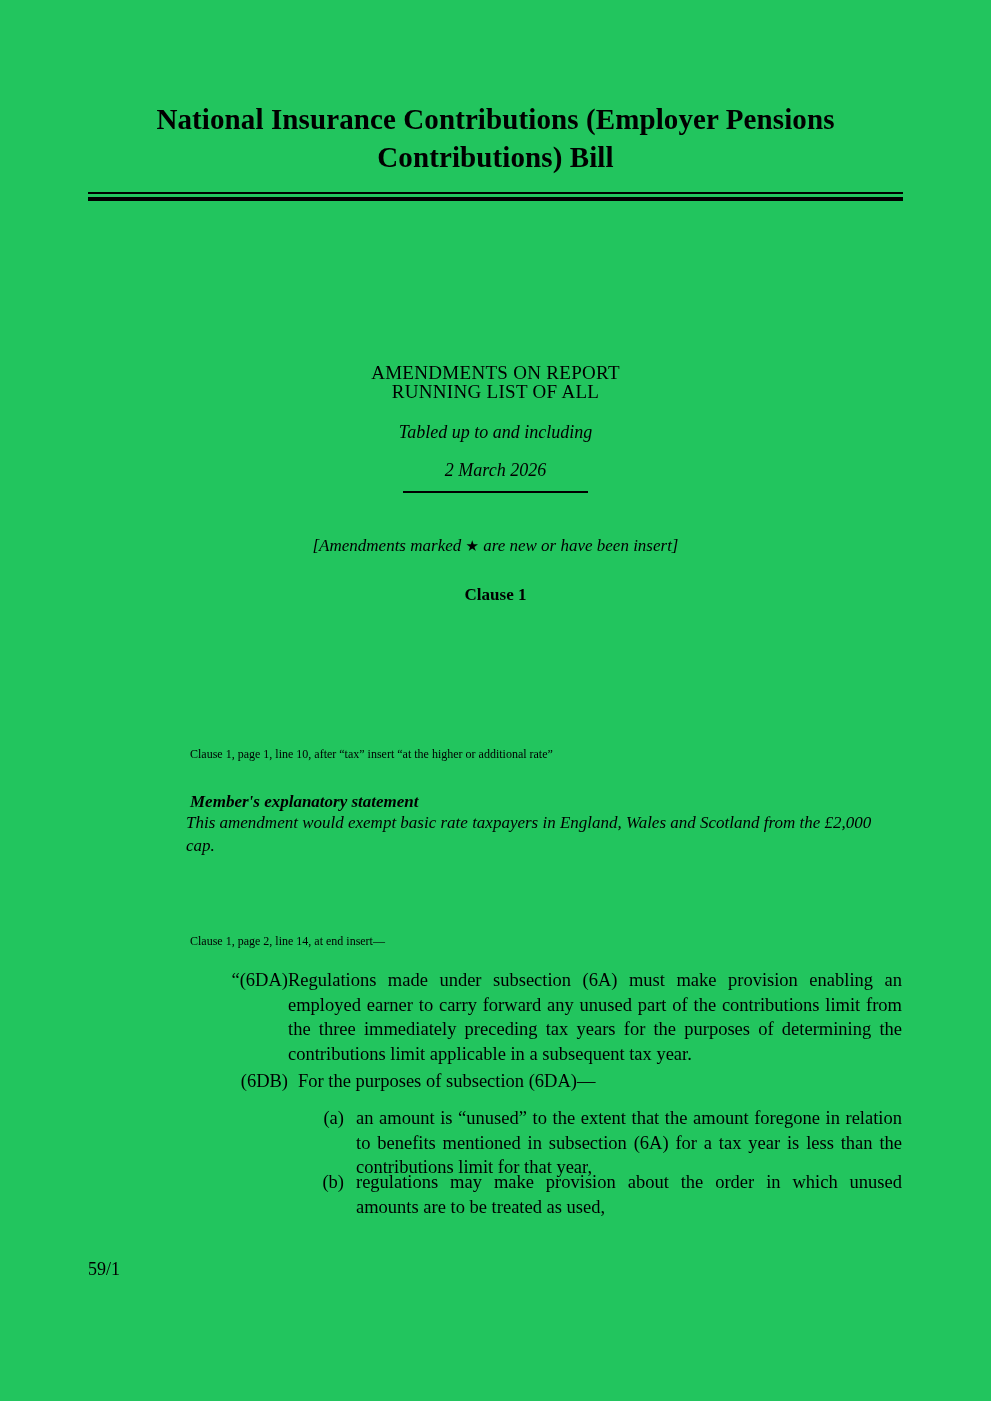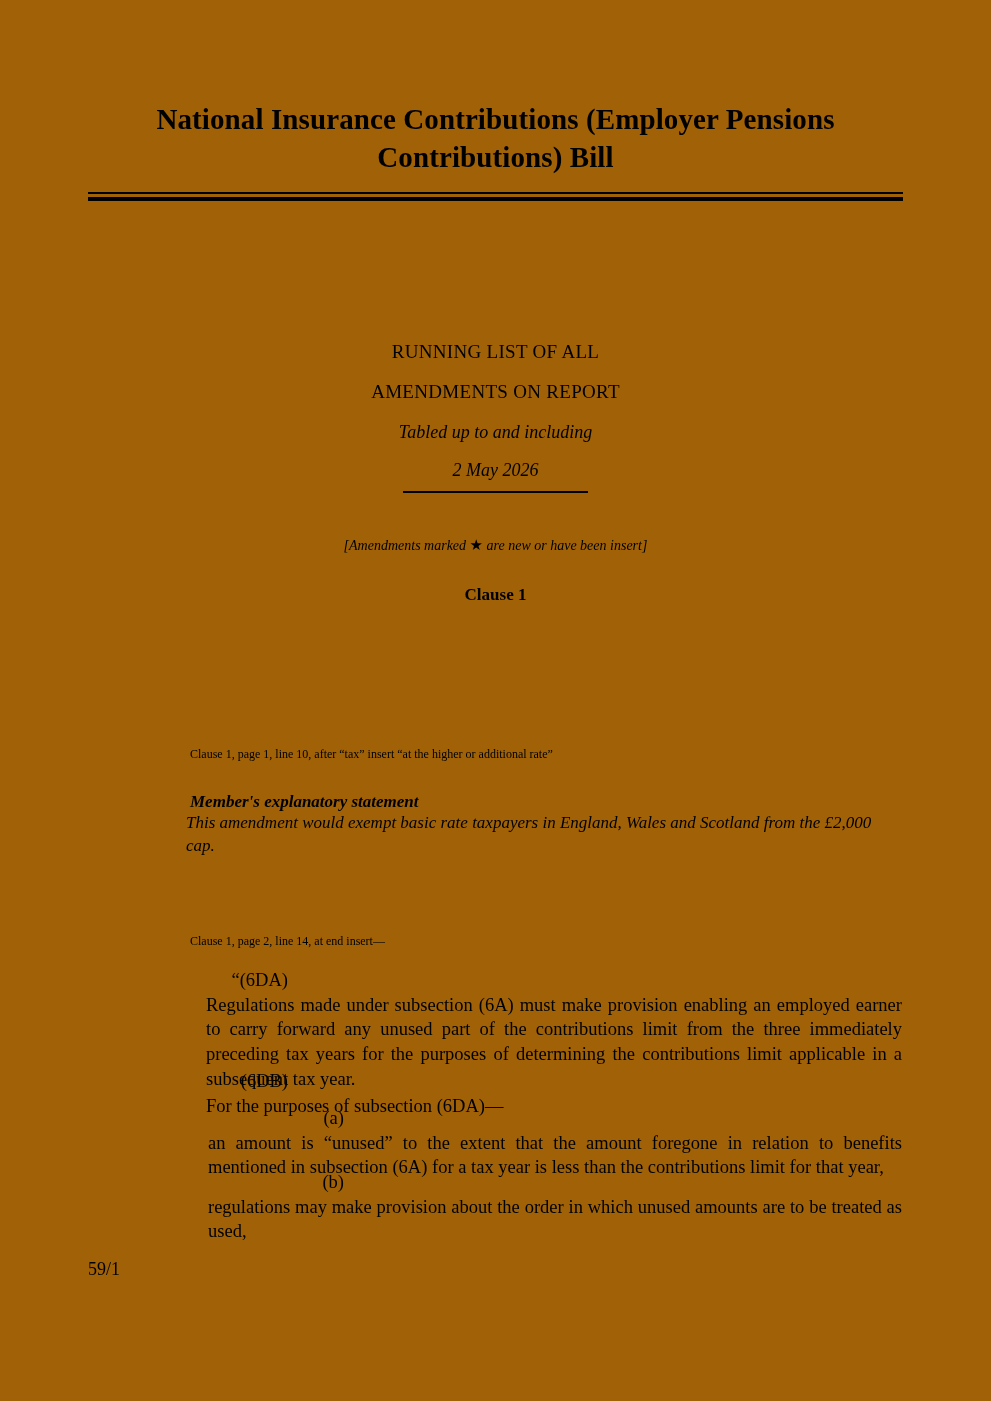--- a/index.html
+++ b/index.html
@@ -9,21 +9,21 @@
   }
   body {
     font-family: "Liberation Serif", "DejaVu Serif", serif;
     color: #000000;
   }
   .page {
     position: relative;
     width: 991px;
     height: 1401px;
     margin: 0 auto;
-    background: #a16207;
+    background: #22c55e;
     overflow: hidden;
   }
 
   
   .title-block {
     position: absolute;
     left: 88px;
     top: 100px;
     width: 815px;
   }
@@ -92,21 +92,21 @@
     display: inline-block;
     width: 185px;
     height: 2px;
     background: #000;
     vertical-align: top;
   }
   .star-note {
     top: 536px;
   }
   .star-note .txt {
-    font-size: 14px;
+    font-size: 17px;
     font-style: italic;
   }
   .star-note .star {
     font-style: normal;
     font-size: 15px;
   }
 
   
   .clause-head {
     top: 585px;
@@ -158,21 +158,20 @@
     font-size: 17px;
     font-style: italic;
     line-height: 1.33;
   }
   .amend-2 { top: 934px; }
 
   
   .prov {
     position: absolute;
     display: flex;
-    flex-direction: column;
   }
   .prov .marker {
     flex: 0 0 auto;
     text-align: right;
     font-size: 18.5px;
     line-height: 1.335;
   }
   .prov .ptext {
     flex: 1 1 auto;
     font-size: 18.5px;
@@ -183,21 +182,21 @@
   .prov .ptext.nojust {
     text-align: left;
   }
 
   .prov-6da {
     left: 196px;
     top: 968px;
     width: 706px;
   }
   .prov-6da .marker { width: 92px; }
-  .prov-6da .ptext { margin-left: 10px; }
+  .prov-6da .ptext { }
 
   .prov-6db {
     left: 196px;
     top: 1069px;
     width: 706px;
   }
   .prov-6db .marker { width: 92px; }
   .prov-6db .ptext { margin-left: 10px; }
 
   .prov-a {
@@ -236,27 +235,27 @@
   <div class="title-block">
     <h1 class="doc-title">National Insurance Contributions (Employer Pensions Contributions) Bill</h1>
     <div class="title-rules">
       <div class="rule-thin"></div>
       <div class="rule-gap"></div>
       <div class="rule-thick"></div>
     </div>
   </div>
 
   <div class="center-block running-list">
+    <div class="rl-line second">AMENDMENTS ON REPORT</div>
     <div class="rl-line">RUNNING LIST OF ALL</div>
-    <div class="rl-line second">AMENDMENTS ON REPORT</div>
   </div>
 
   <div class="center-block tabled">
     <div class="tabled-line">Tabled up to and including</div>
-    <div class="tabled-line second">2 May 2026</div>
+    <div class="tabled-line second">2 March 2026</div>
   </div>
 
   <div class="short-rule-wrap">
     <span class="short-rule"></span>
   </div>
 
   <div class="center-block star-note">
     <span class="txt">[Amendments marked </span><span class="star">★</span><span class="txt"> are new or have been insert]</span>
   </div>
 

